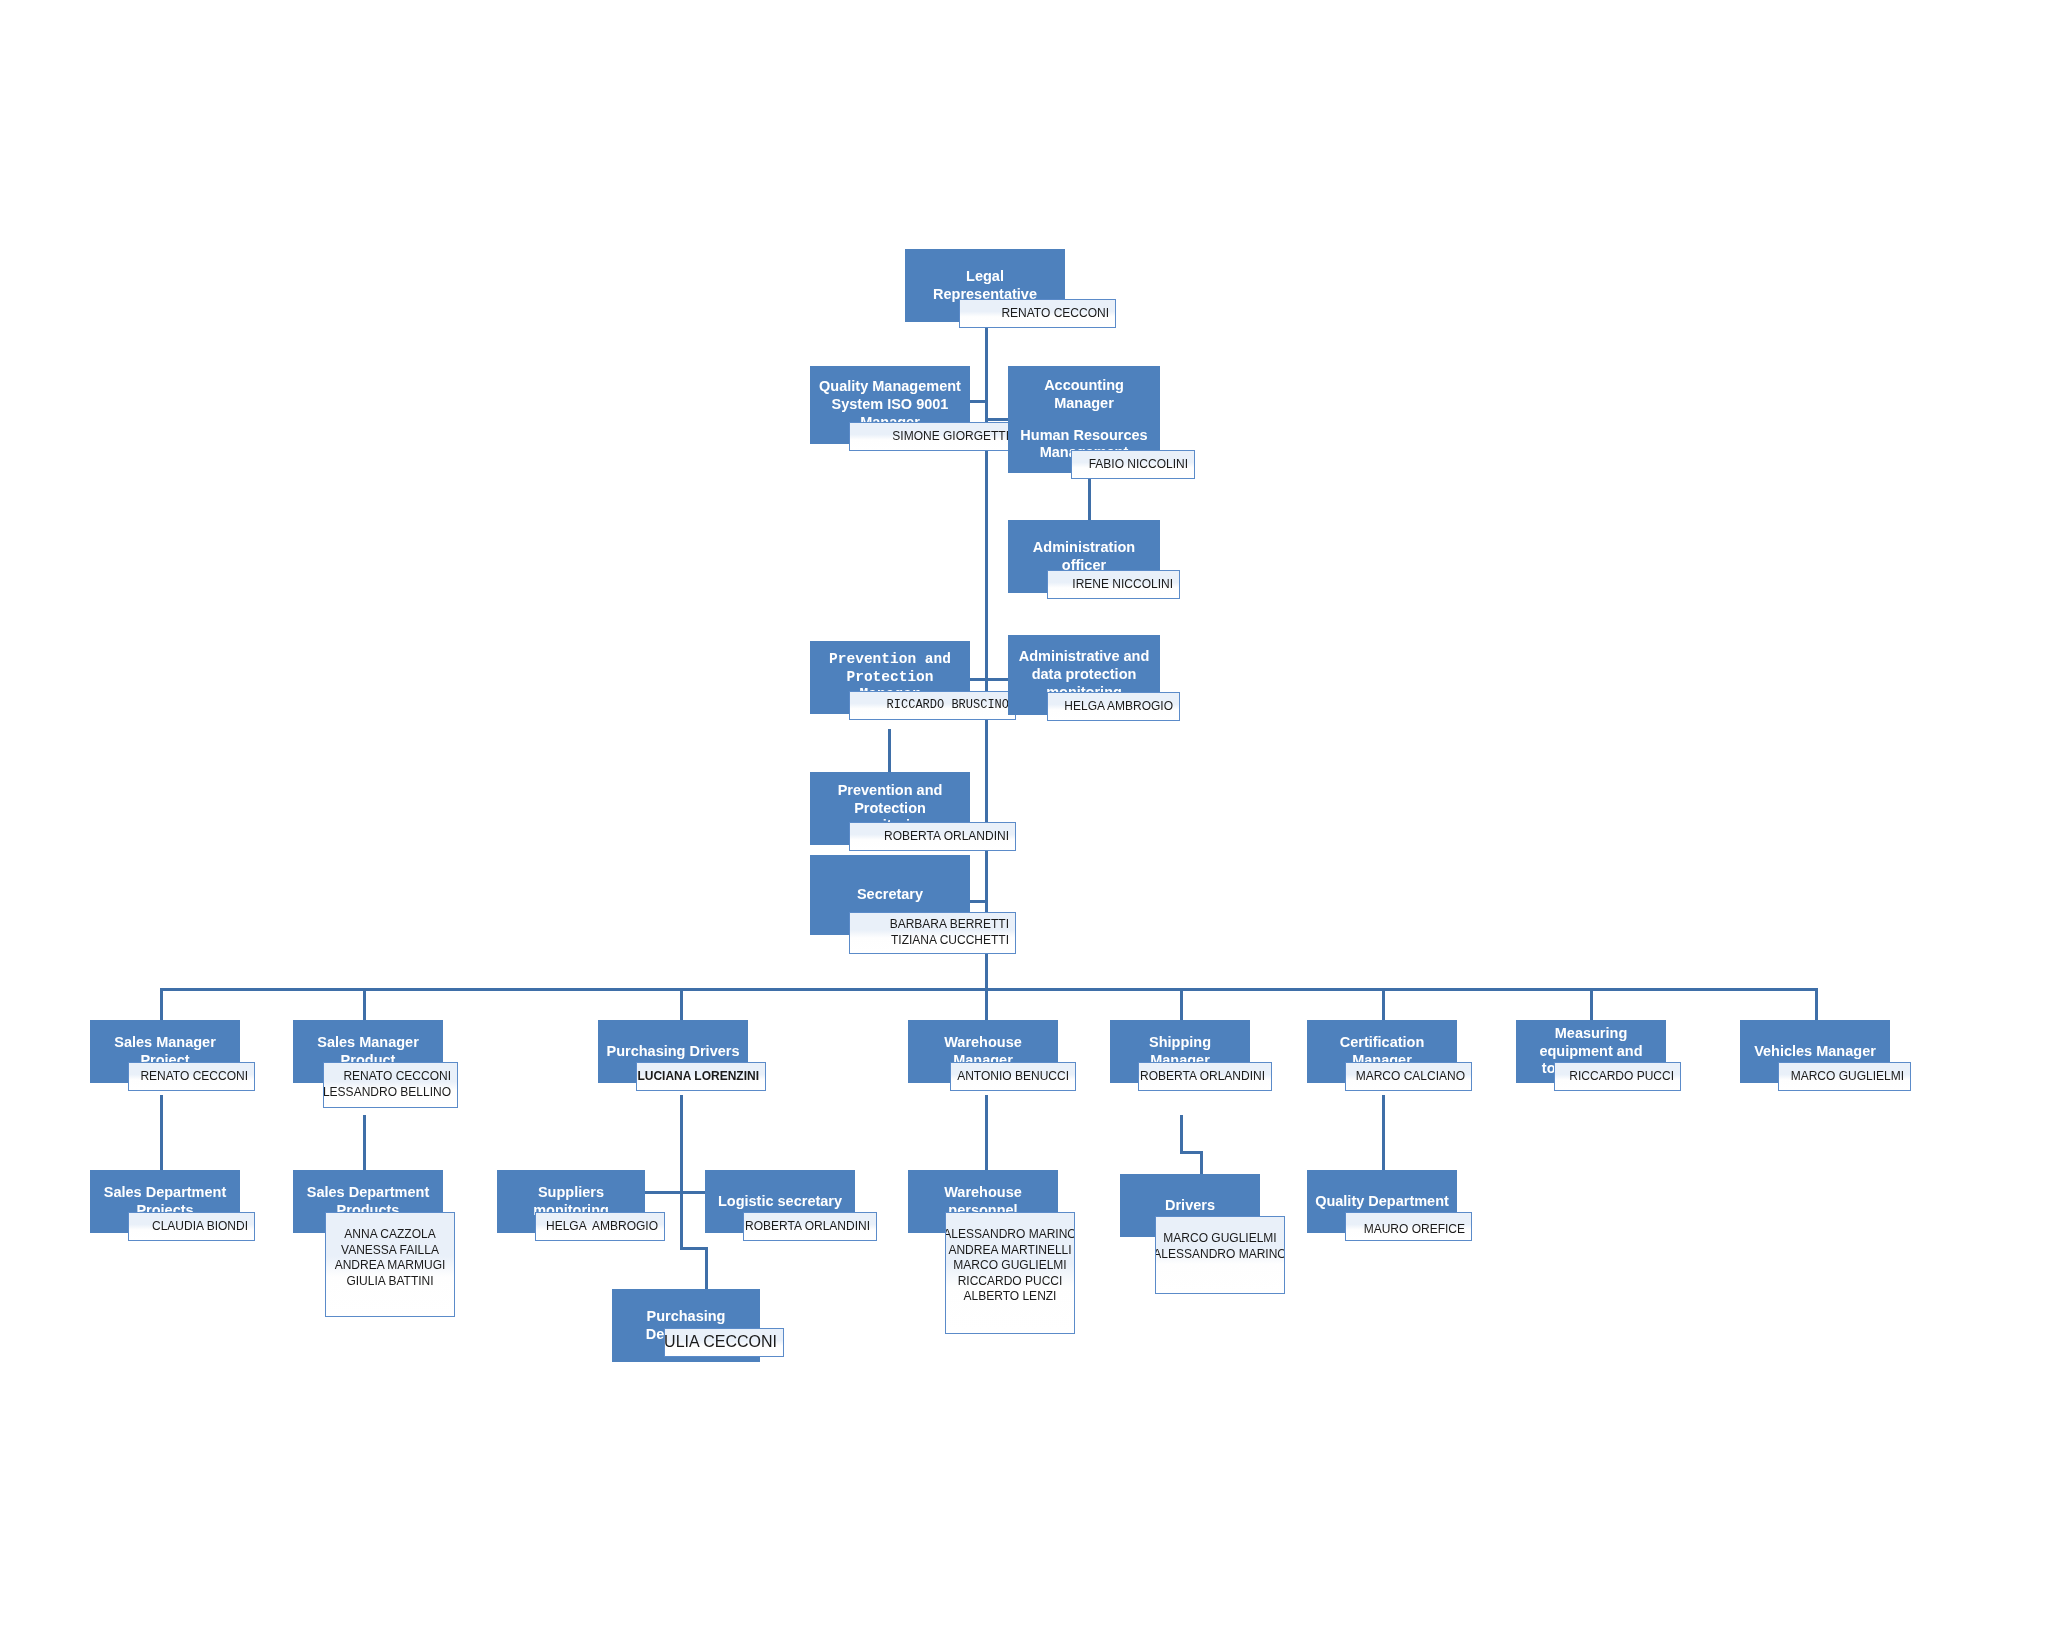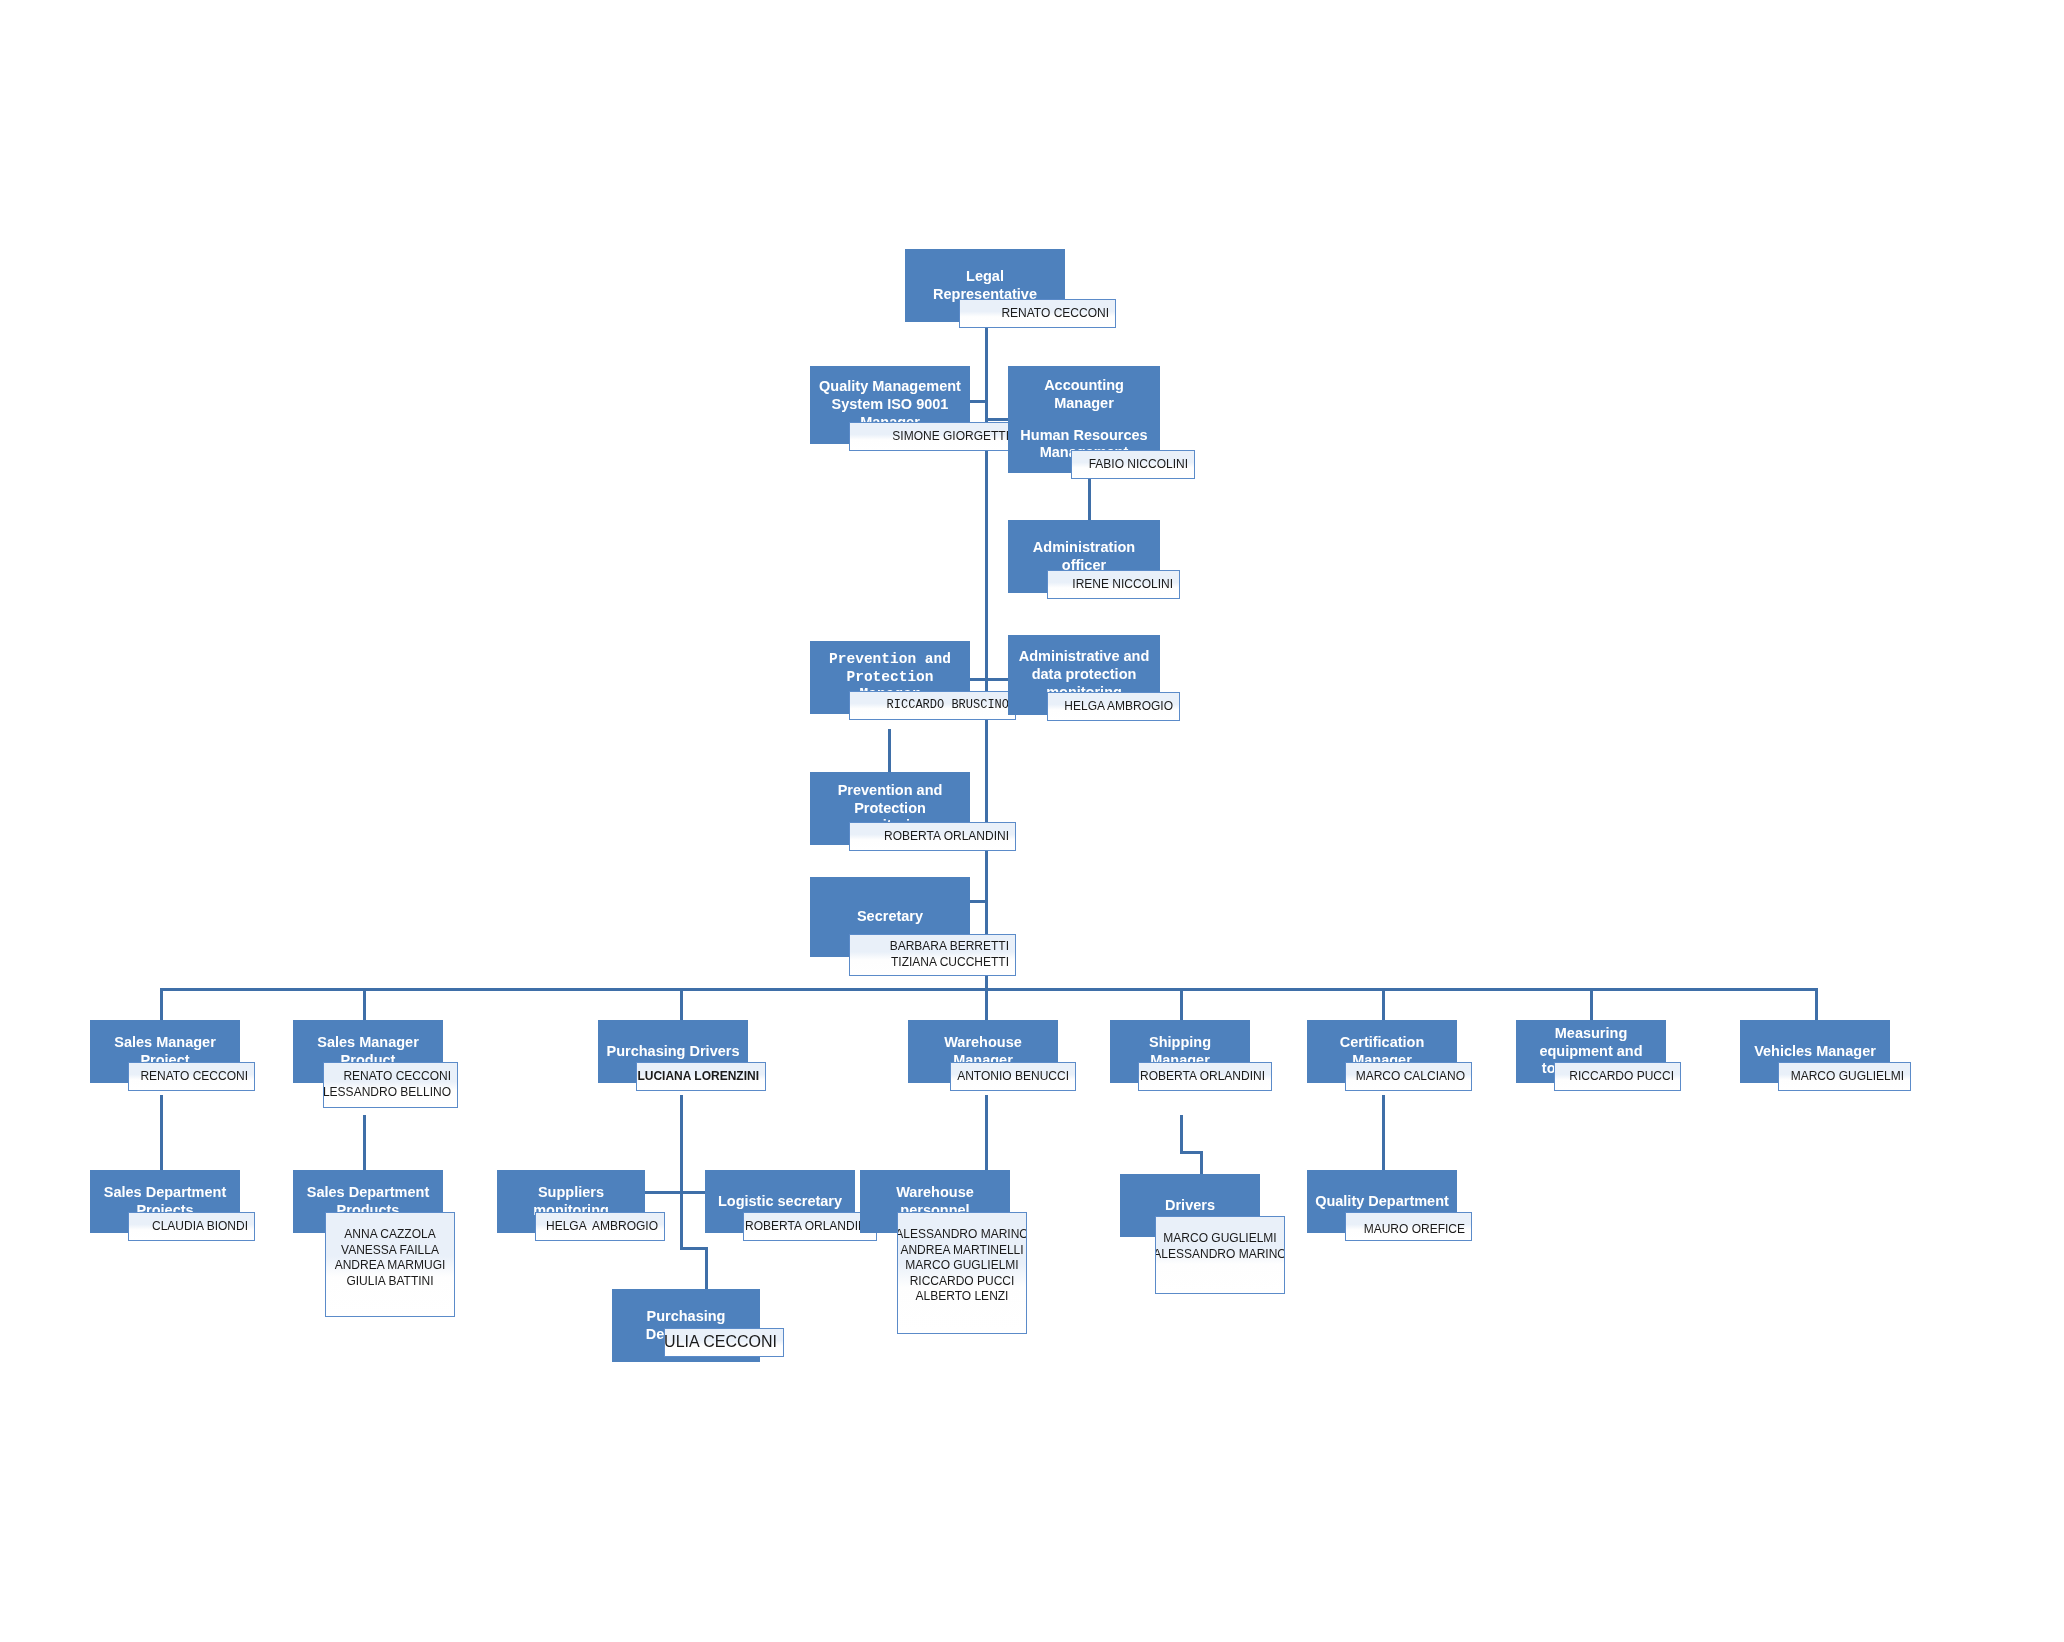--- a/index.html
+++ b/index.html
@@ -162,21 +162,21 @@
     </div>
   </div>
 
   <div class="node" style="left:810px;top:772px;width:160px;height:73px;">
     <div class="title" style="width:160px;height:73px;font-size:14.5px;">Prevention and Protection monitoring</div>
     <div class="plate right" style="left:39px;top:50px;width:167px;height:29px;font-size:12px;">
       <span class="nm">ROBERTA ORLANDINI</span>
     </div>
   </div>
 
-  <div class="node" style="left:810px;top:877px;width:160px;height:80px;">
+  <div class="node" style="left:810px;top:855px;width:160px;height:80px;">
     <div class="title" style="width:160px;height:80px;font-size:14.5px;">Secretary</div>
     <div class="plate right" style="left:39px;top:57px;width:167px;height:42px;font-size:12px;">
       <span class="nm">BARBARA BERRETTI</span>
       <span class="nm">TIZIANA CUCCHETTI</span>
     </div>
   </div>
 
   <div class="node" style="left:90px;top:1020px;width:150px;height:63px;">
     <div class="title" style="width:150px;height:63px;font-size:14.5px;">Sales Manager Project</div>
     <div class="plate right" style="left:38px;top:42px;width:127px;height:29px;font-size:12px;">
@@ -265,21 +265,21 @@
     </div>
   </div>
 
   <div class="node" style="left:612px;top:1289px;width:148px;height:73px;">
     <div class="title" style="width:148px;height:73px;font-size:14.5px;">Purchasing Department</div>
     <div class="plate right" style="left:52px;top:39px;width:120px;height:29px;font-size:16px;">
       <span class="nm">GIULIA CECCONI</span>
     </div>
   </div>
 
-  <div class="node" style="left:860px;top:1170px;width:152px;height:63px;text-decoration:underline;">
+  <div class="node" style="left:908px;top:1170px;width:152px;height:63px;text-decoration:underline;">
     <div class="title" style="width:150px;height:63px;font-size:14.5px;">Warehouse personnel</div>
     <div class="plate center" style="left:37px;top:42px;width:130px;height:122px;font-size:12px;">
       <span class="nm">ALESSANDRO MARINO</span>
       <span class="nm">ANDREA MARTINELLI</span>
       <span class="nm">MARCO GUGLIELMI</span>
       <span class="nm">RICCARDO PUCCI</span>
       <span class="nm">ALBERTO LENZI</span>
     </div>
   </div>
 

